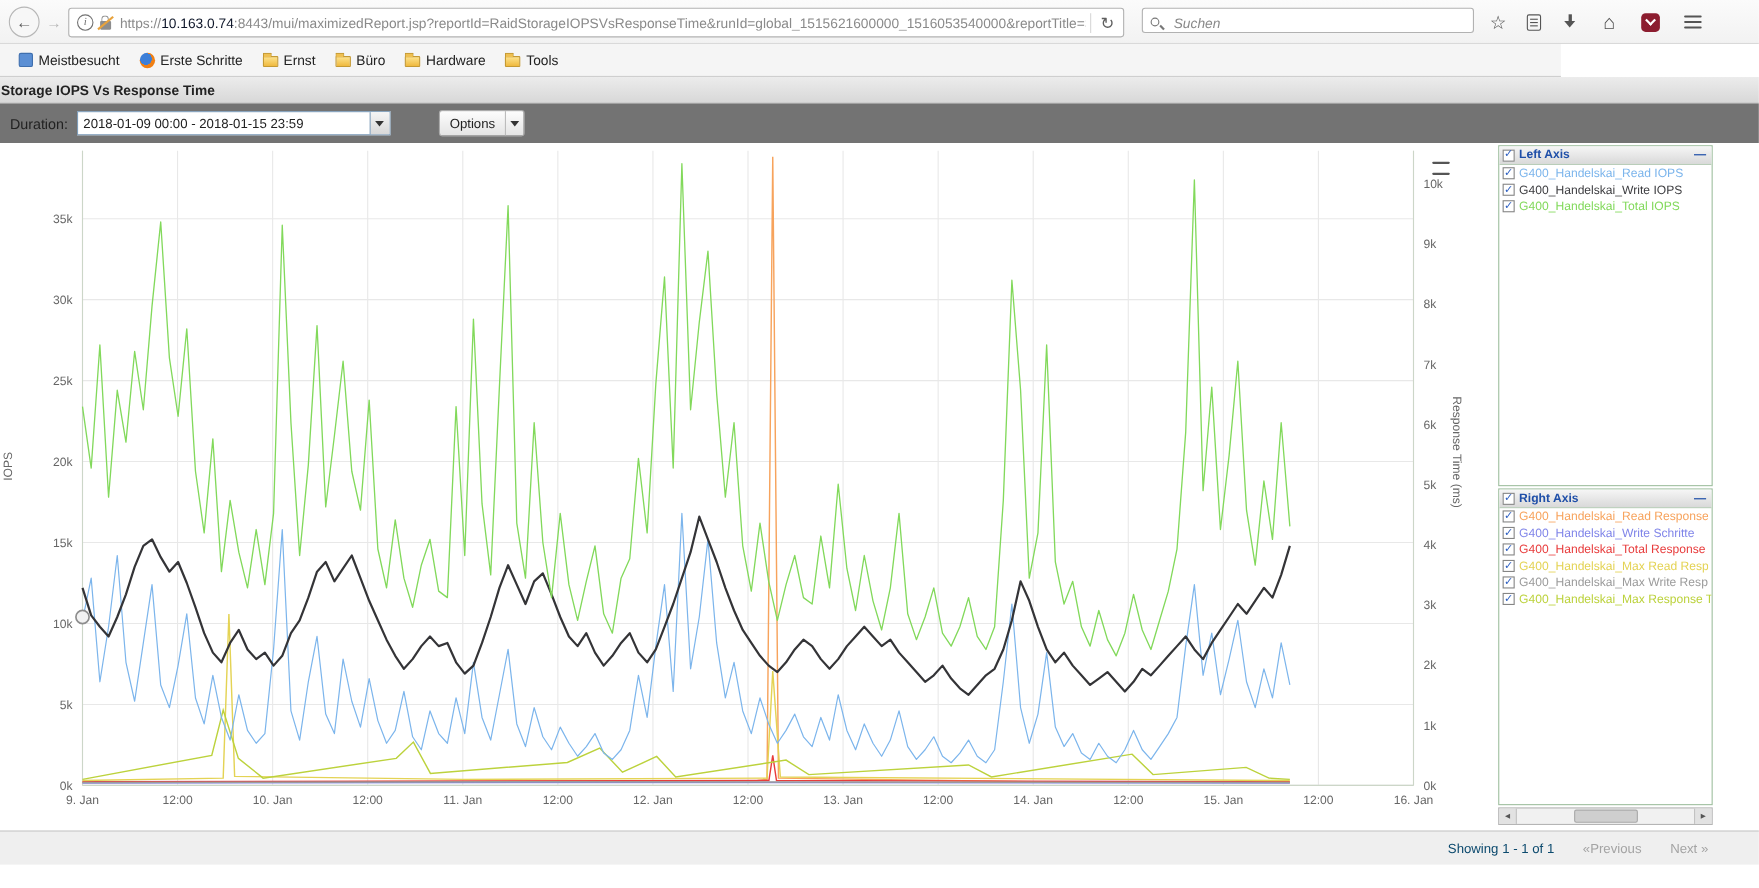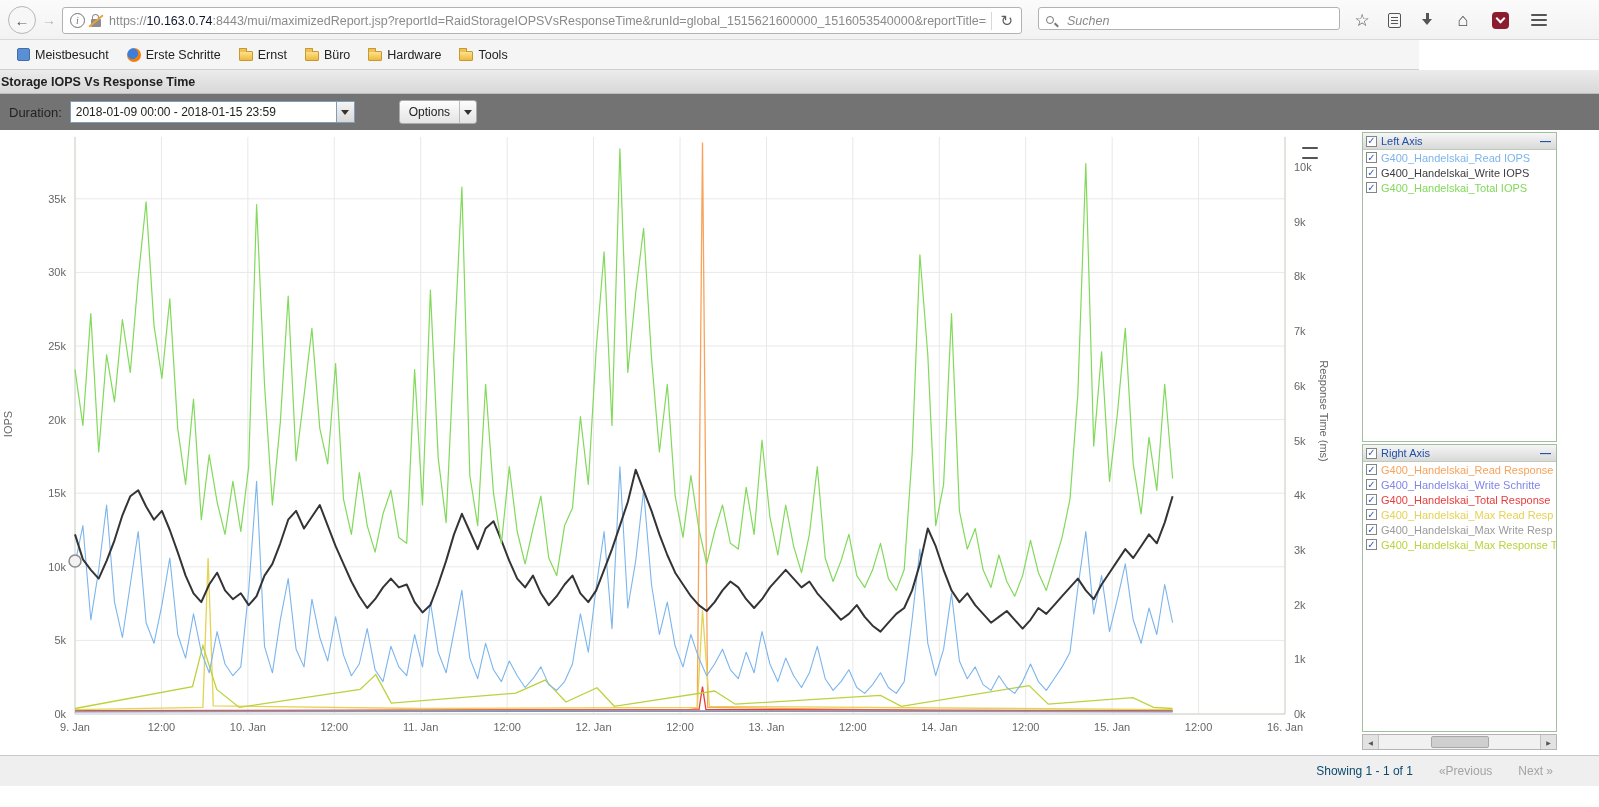--- a/index.html
+++ b/index.html
@@ -89,21 +89,21 @@
   .y-label-right{left:1262px;top:275px;width:124px;text-align:center;transform:rotate(90deg)}
   .chart-menu{position:absolute;left:1302px;top:16px;width:20px;height:16px;cursor:pointer;padding-top:6px}
 
   
   .sidebar{position:absolute;left:1362px;top:2px;width:195px;height:620px}
   .panel{position:absolute;left:0;width:195px;border:1px solid #9fbf9f;background:#fff;overflow:hidden}
   .panel-1{top:0;height:310px}
   .panel-2{top:312px;height:288px}
   .panel-header{height:17px;background:linear-gradient(#f6f6f6,#d9d9d9);border-bottom:1px solid #b9cdb9;
     display:flex;align-items:center;padding:0 3px;gap:4px}
-  .panel-title{font-size:11px;font-weight:normal;color:#1f4fa8;flex:1}
+  .panel-title{font-size:11px;font-weight:bold;color:#1f4fa8;flex:1}
   .collapse-btn{font-size:11px;font-weight:bold;color:#1f4fa8;cursor:pointer;padding-right:2px}
   .cb{width:11px;height:11px;border:1px solid #858585;background:#fff;flex:0 0 auto;
     display:flex;align-items:center;justify-content:center;font-size:10px;line-height:10px;color:#2d5fc2;cursor:pointer}
   .cb::after{content:"✓"}
   .panel-item{display:flex;align-items:center;gap:4px;height:15px;padding-left:3px;cursor:pointer}
   .panel-item .lbl{font-size:11px;white-space:nowrap;overflow:hidden}
   .h-scroll{position:absolute;left:0;top:602px;width:195px;height:16px;background:#f1f1f1;border:1px solid #b5b5b5;display:flex}
   .scroll-btn{width:16px;height:100%;background:#e2e2e2;border-right:1px solid #c2c2c2;display:flex;align-items:center;justify-content:center;
     font-size:6px;color:#555;cursor:pointer}
   .scroll-btn.right{border-right:none;border-left:1px solid #c2c2c2;margin-left:auto}

